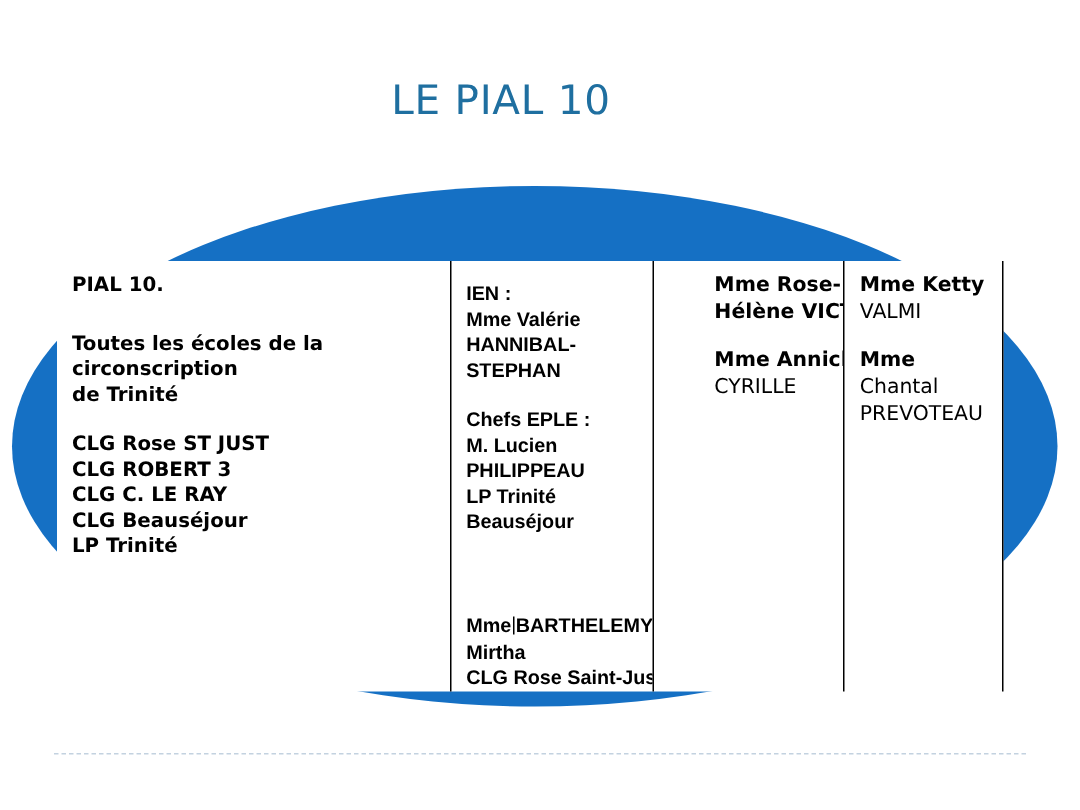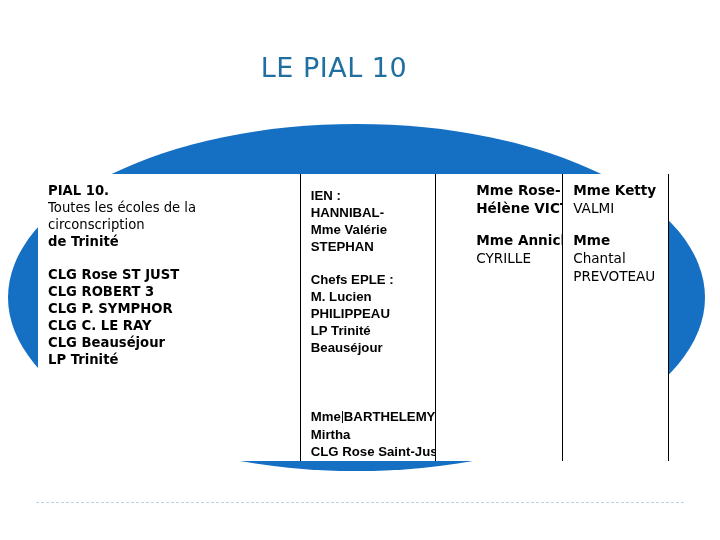--- a/index.html
+++ b/index.html
@@ -79,21 +79,21 @@
     border-left: 1.2px solid #000;
   }
 
   .line { white-space: nowrap; }
   .wrapline { white-space: normal; }
   .lead { font-weight: 700; }
   .gap { height: 15px; }
   .gap-lg { height: 26px; }
   .thin { font-weight: 400; }
 
-  #col-1 .thin { font-weight: 400; }
+  #col-1 .thin { font-weight: 700; margin-top: 22px; }
   #col-3 .thin, #col-4 .thin { font-weight: 400; }
 
   
   .caret {
     display: inline-block;
     width: 1px;
     height: 12px;
     background: #000;
     vertical-align: -2px;
     margin: 0 1px;
@@ -120,30 +120,29 @@
 
   <div class="tcol" id="col-1">
     <div class="line lead">PIAL 10.</div>
     <div class="wrapline thin">Toutes les écoles de la circonscription</div>
     <div class="wrapline"><span class="lead">de Trinité</span></div>
 
     <div class="gap"></div>
 
     <div class="line lead">CLG Rose ST JUST</div>
     <div class="line lead">CLG ROBERT 3</div>
-    <div class="line lead">CLG P. SYMPHOR</div>
     <div class="line lead">CLG C. LE RAY</div>
     <div class="line lead">CLG Beauséjour</div>
     <div class="line lead">LP Trinité</div>
   </div>
 
   <div class="tcol" id="col-2">
     <div class="line">IEN :</div>
+    <div class="line">Mme Valérie</div>
     <div class="line">HANNIBAL-</div>
-    <div class="line">Mme Valérie</div>
     <div class="line">STEPHAN</div>
 
     <div class="gap"></div>
 
     <div class="line">Chefs EPLE :</div>
     <div class="line">M. Lucien</div>
     <div class="line">PHILIPPEAU</div>
     <div class="line">LP Trinité</div>
     <div class="line">Beauséjour</div>
 

